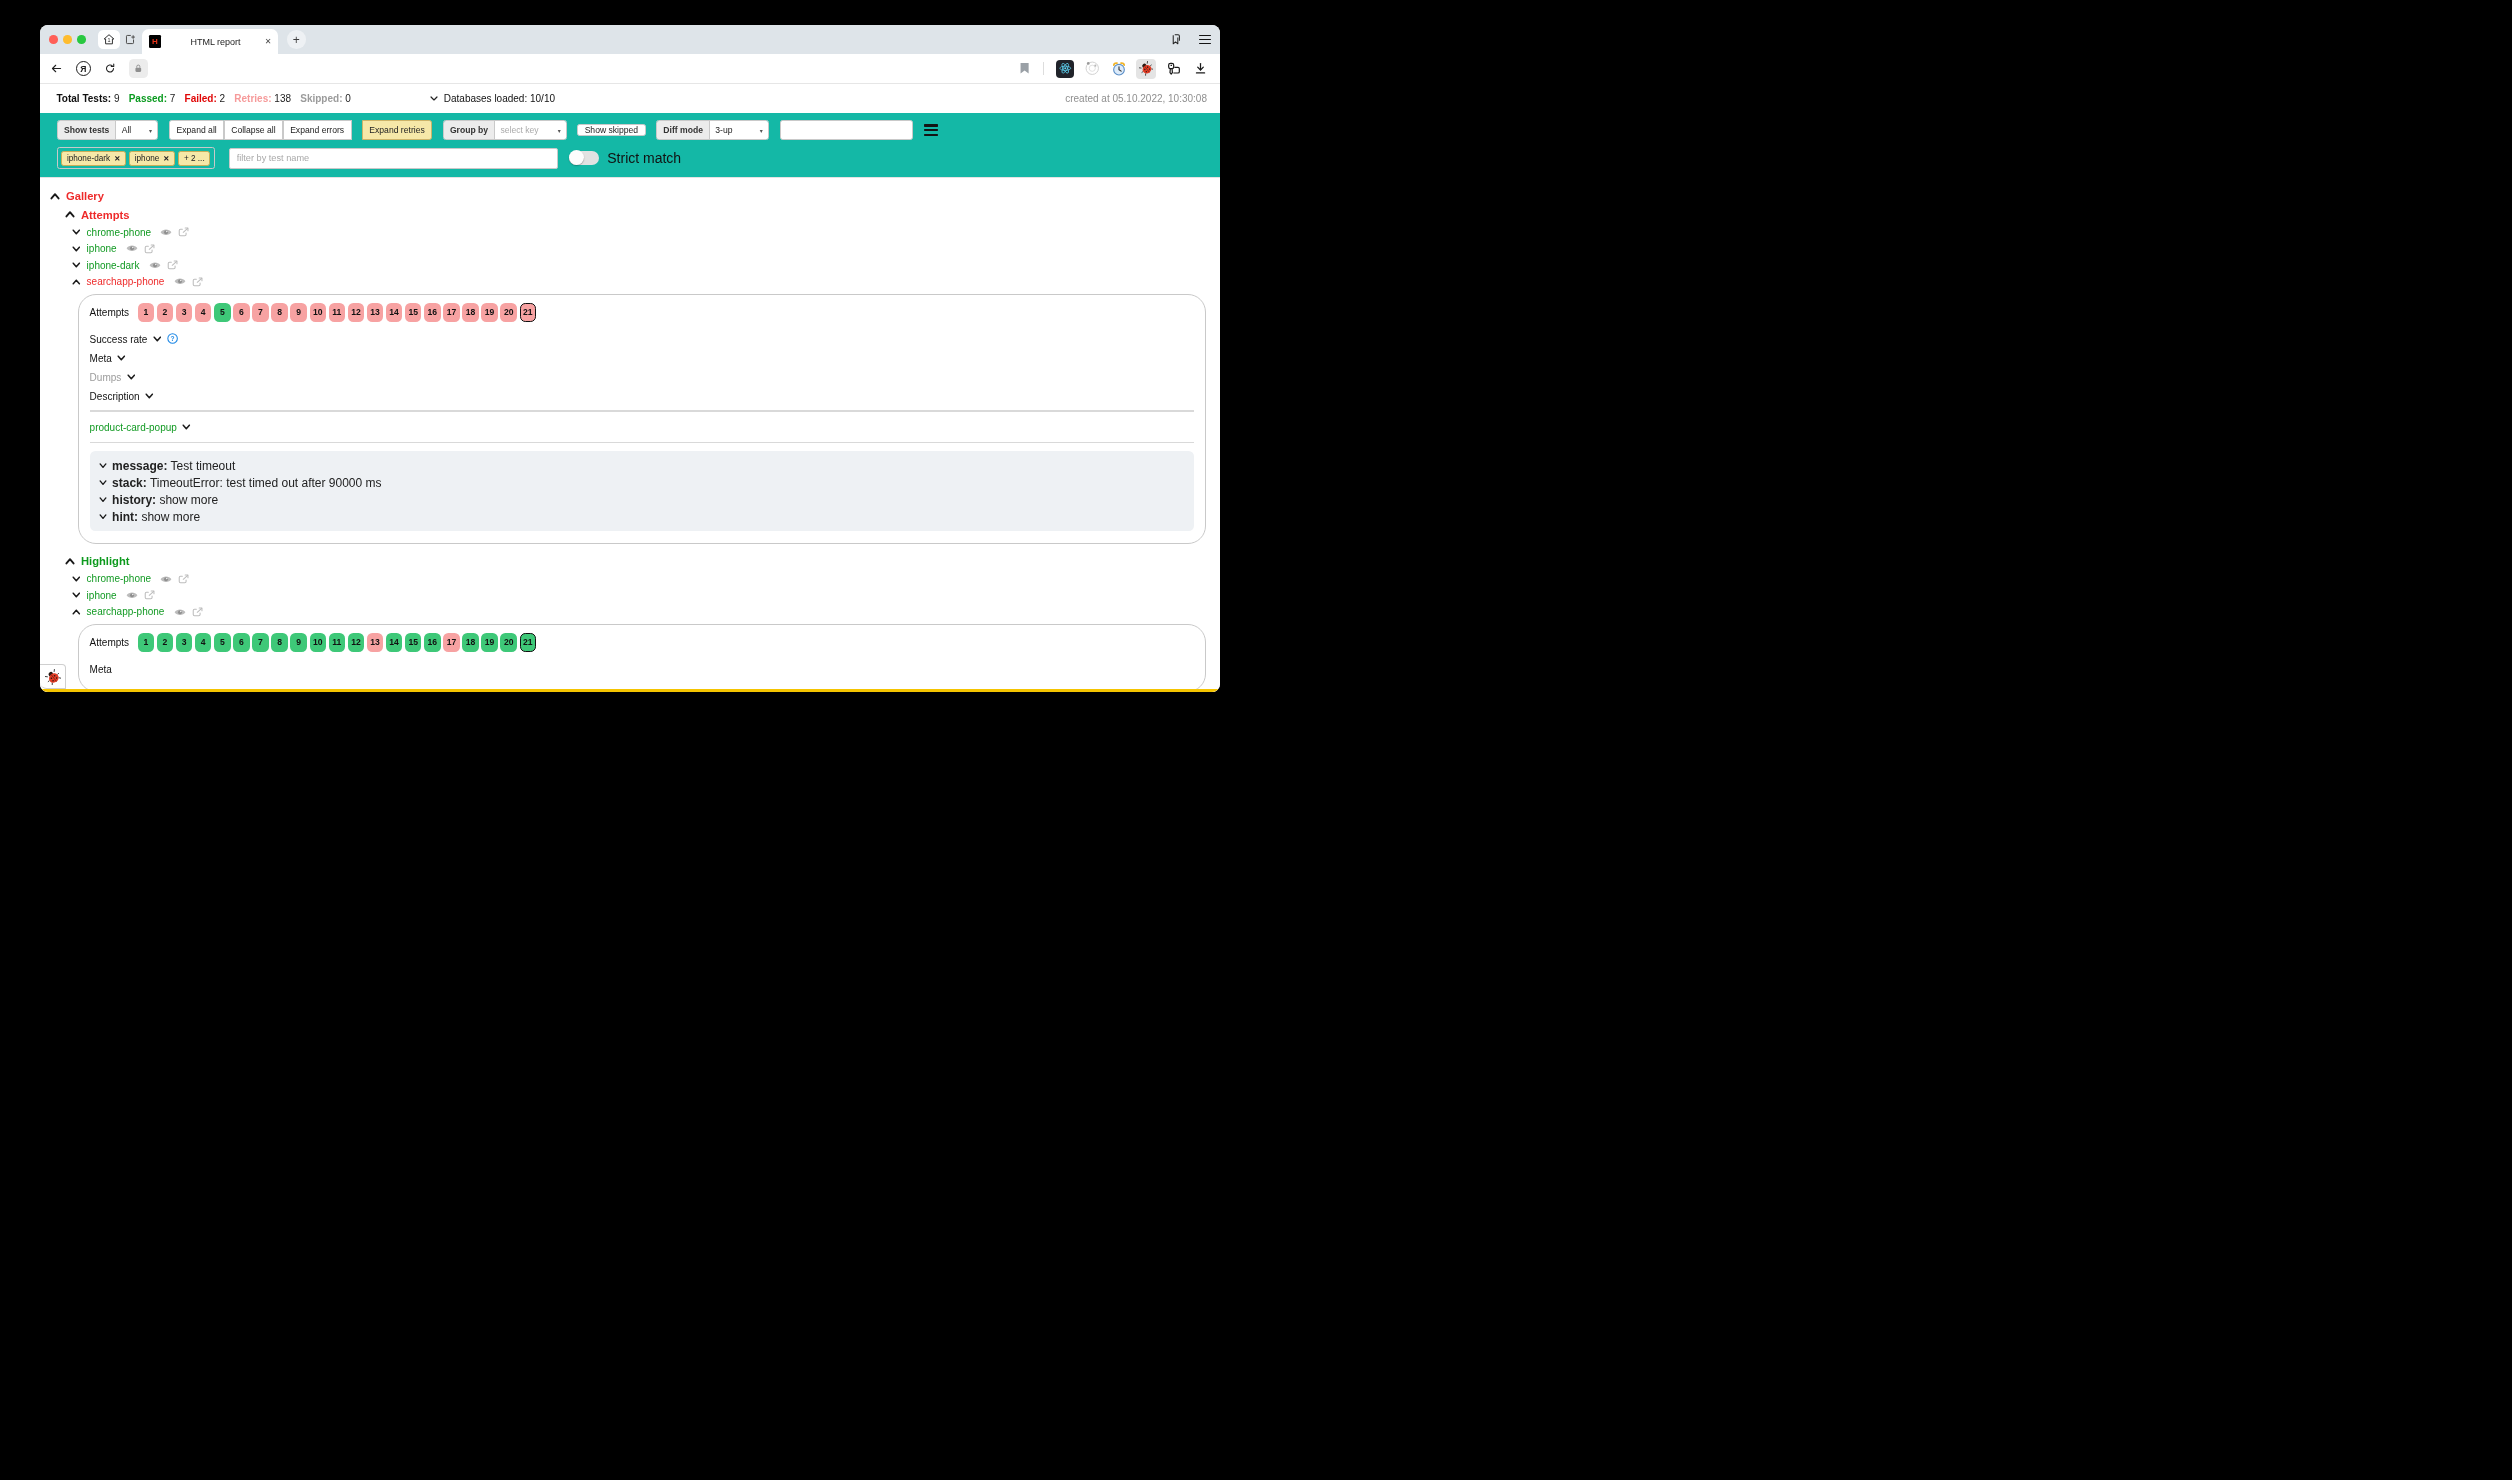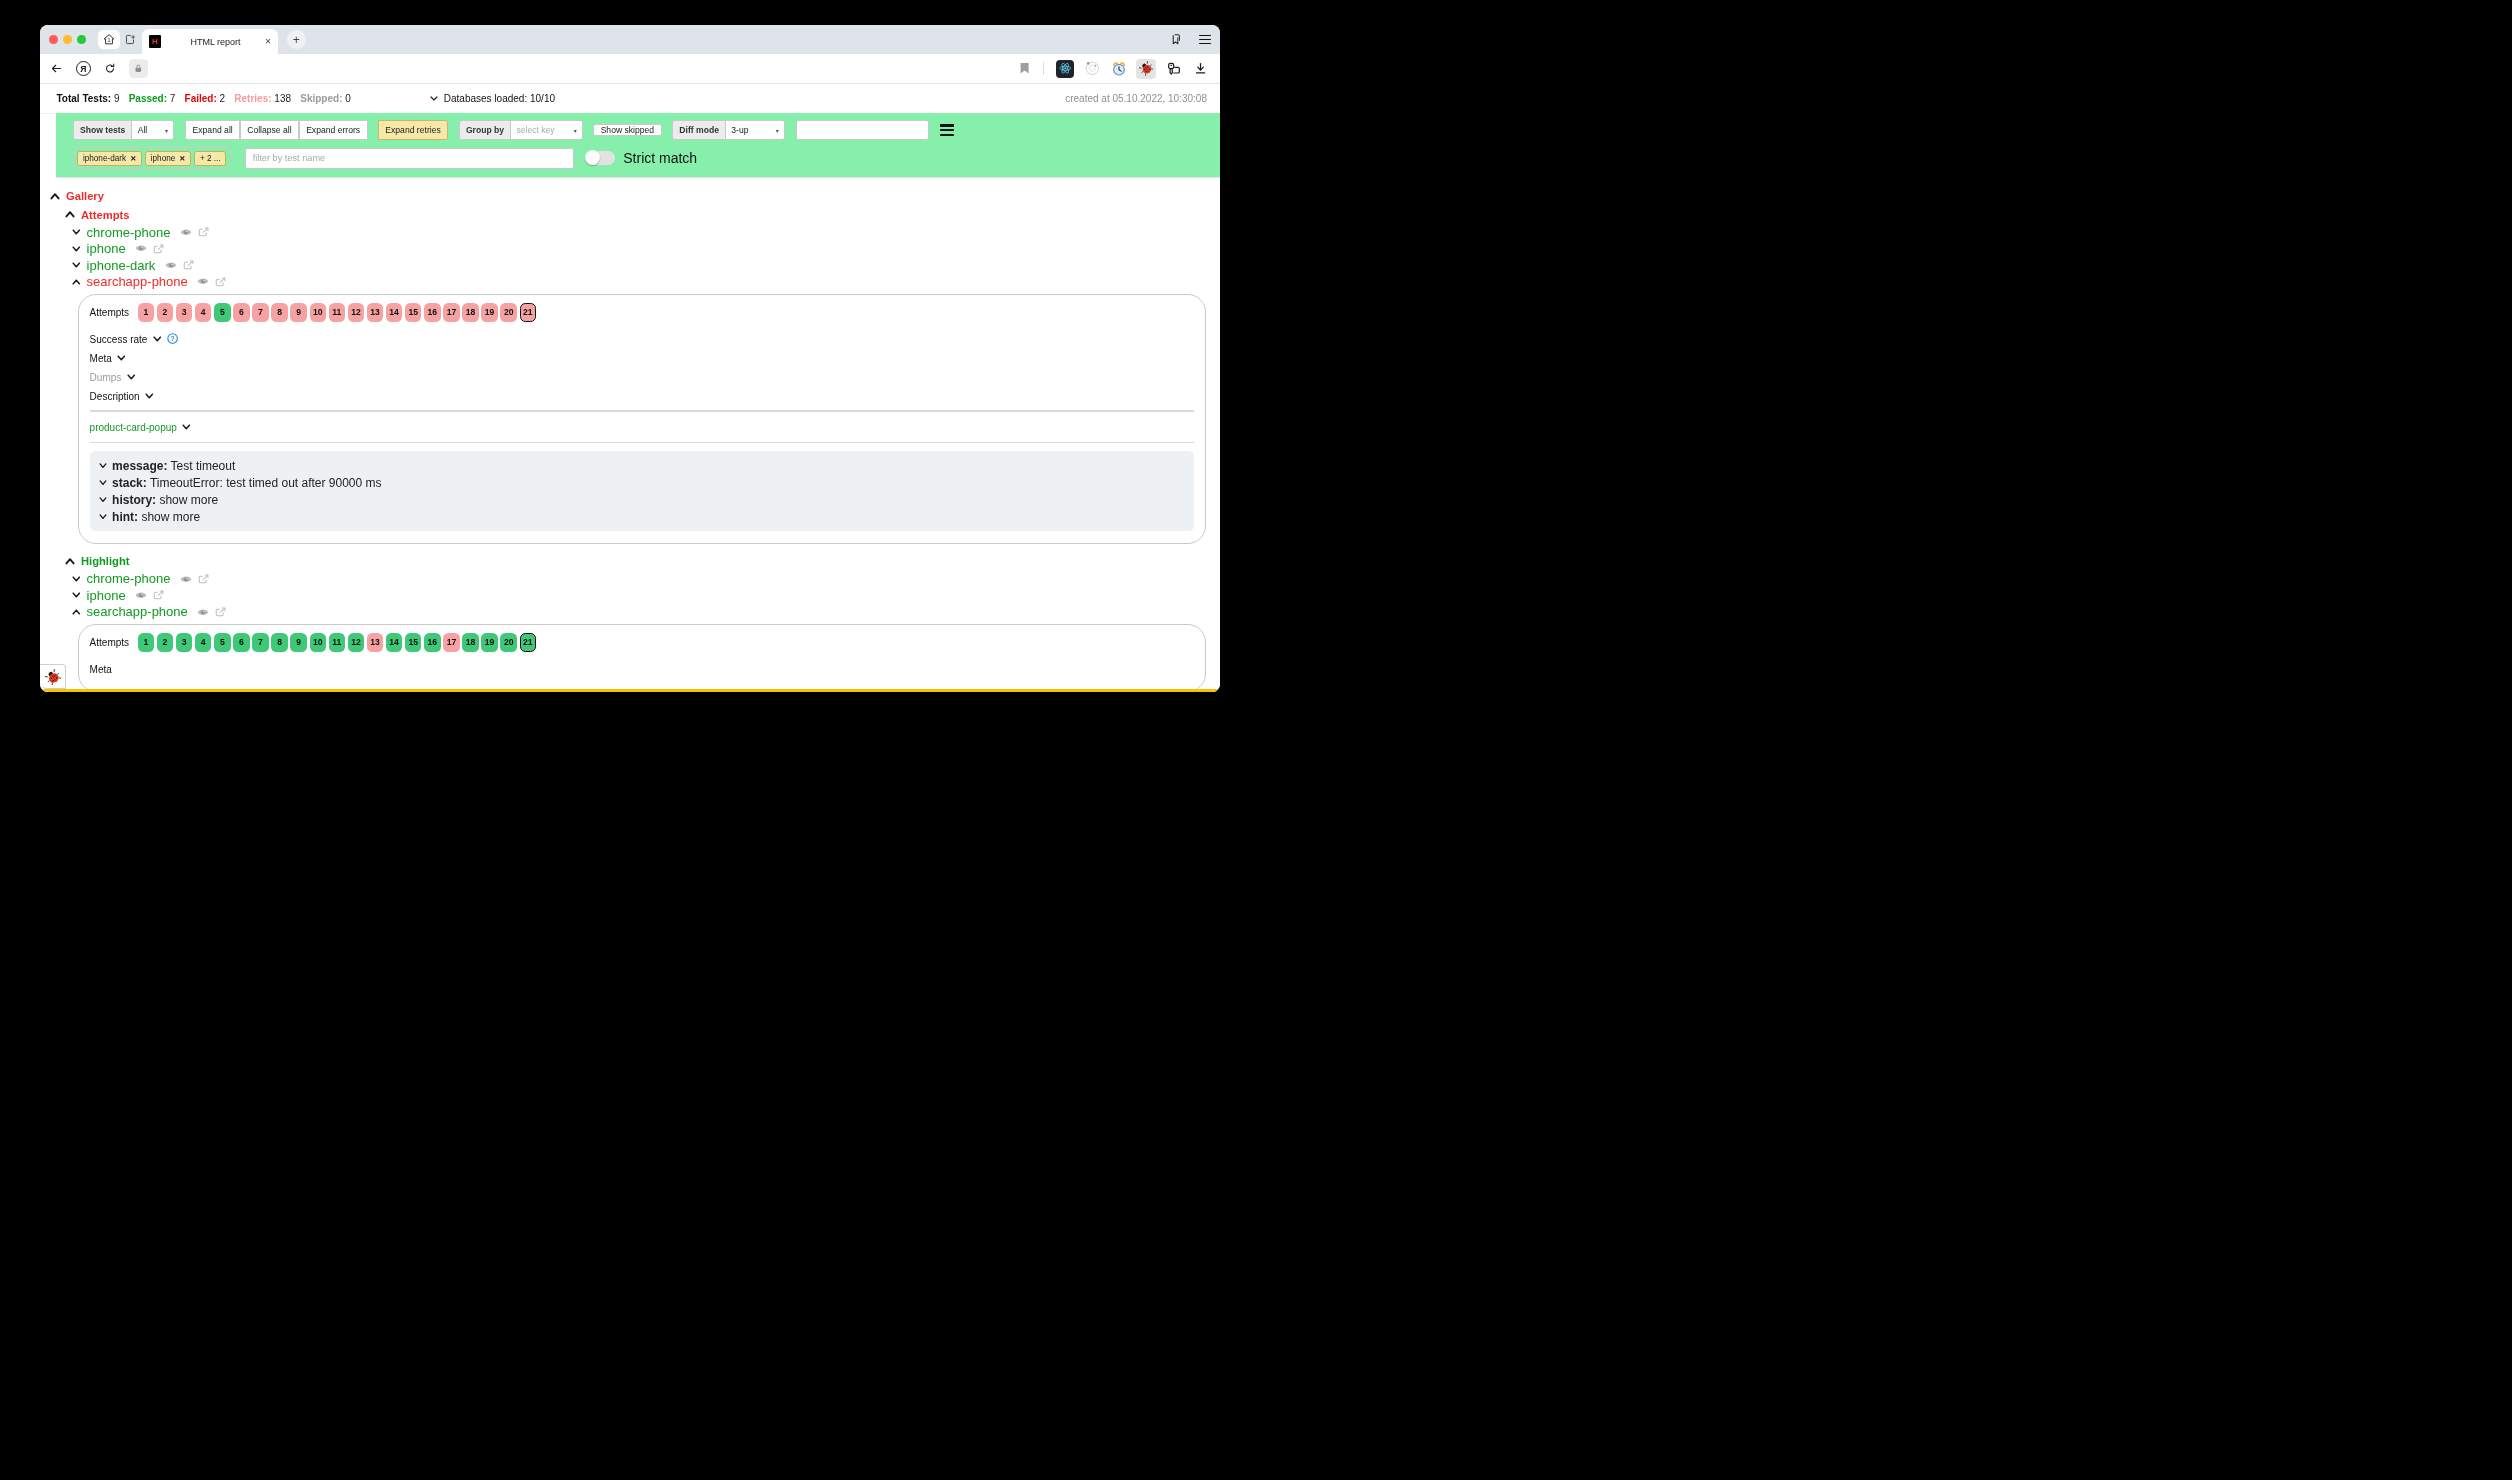--- a/index.html
+++ b/index.html
@@ -35,21 +35,21 @@
   
   .statsbar{position:absolute;left:0;top:59px;width:100%;height:30px;background:#fff;display:flex;align-items:center;font-size:10px;border-bottom:0.7px solid #efefef;}
   .statsbar b{font-weight:bold;}
   .stat{margin-left:9.2px;color:#222;}
   .stat:first-child{margin-left:16.5px;}
   .lbl-total{color:#111}.lbl-pass{color:#0b9b20}.lbl-fail{color:#e00606}.lbl-retry{color:#f69a9a}.lbl-skip{color:#9b9b9b}
   .db-group{display:flex;align-items:center;gap:6px;margin-left:79px;color:#111;}
   .created{position:absolute;right:13px;color:#8f8f8f;}
 
   
-  .controls{position:absolute;left:16px;top:88px;width:100%;height:65px;background:#86efac;border-bottom:0.7px solid #e3e3e3;}
+  .controls{position:absolute;left:0;top:88px;width:100%;height:65px;background:#14b8a6;border-bottom:0.7px solid #e3e3e3;}
   .crow1{position:absolute;left:17px;top:7.3px;display:flex;align-items:center;gap:10.6px;}
   .crow2{position:absolute;left:17px;top:34px;display:flex;align-items:center;}
   .composite{display:flex;height:20px;border:0.7px solid #c9c9c9;border-radius:2.6px;overflow:hidden;font-size:8.6px;}
   .seg-label{background:#ececec;display:flex;align-items:center;padding:0 6px;font-weight:bold;color:#333;border-right:0.7px solid #c9c9c9;}
   .seg-select{background:#fff;display:flex;align-items:center;padding:0 5.3px;min-width:41px;gap:9.2px;justify-content:space-between;color:#222;}
   .seg-select .ph{color:#aaa;}
   .caret{font-size:6px;color:#555;}
   .btngroup{display:flex;height:20px;}
   .btn{border:0.7px solid #c9c9c9;background:#fff;font-size:8.6px;color:#222;padding:0 6.6px;display:flex;align-items:center;margin-left:-0.7px;}
   .btn:first-child{margin-left:0;border-radius:2.6px 0 0 2.6px;}
@@ -66,21 +66,21 @@
   .filterinput::placeholder{color:#a9a9a9;}
   .toggle{width:30px;height:14.5px;background:#e2e2e2;border-radius:7.3px;margin-left:11.2px;position:relative;}
   .knob{position:absolute;left:0px;top:-0.7px;width:15px;height:15px;background:#fdfdfd;border-radius:50%;box-shadow:0 0.7px 1.3px rgba(0,0,0,.35);}
   .strict{font-size:14px;color:#111;margin-left:8px;}
 
   
   .content{position:absolute;left:0;top:154px;width:100%;height:513px;overflow:hidden;background:#fff;}
   .trow{display:flex;align-items:center;gap:6px;}
   .trow .chev{display:flex;}
   .hdr{font-weight:bold;font-size:11.2px;height:18.5px;}
-  .brow{font-size:13px;height:16.5px;}
+  .brow{font-size:10px;height:16.5px;}
   .red{color:#ee2b2b}.grn{color:#129a23}
   .ticons{display:flex;align-items:center;gap:6px;margin-left:3.3px;}
   .ind0{padding-left:10px}.ind1{padding-left:25px}.ind2{padding-left:32px}
 
   .panel{margin:4px 14.5px 8px 38px;border:0.7px solid #c9c9c9;border-radius:18px;padding:8px 10.6px 12px 10.6px;background:#fff;}
   .attempts{display:flex;align-items:center;gap:6.6px;margin-bottom:8px;}
   .attempts .alabel{font-size:10px;color:#111;margin-right:2px;}
   .pills{display:flex;gap:2.6px;}
   .pill{width:16.5px;height:18.5px;border-radius:5.3px;display:flex;align-items:center;justify-content:center;font-size:8.6px;font-weight:600;color:#111;border:1.3px solid transparent;}
   .pill.pass{background:var(--pass);}

